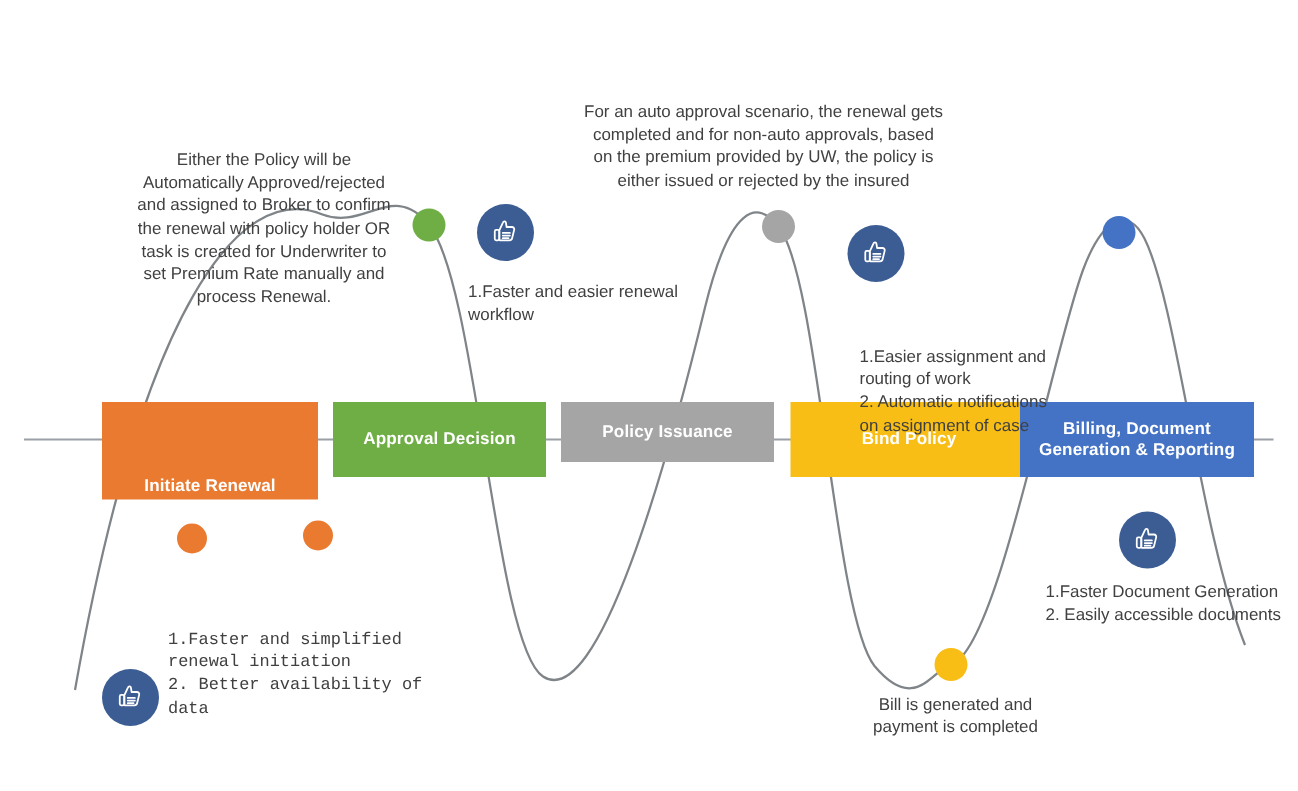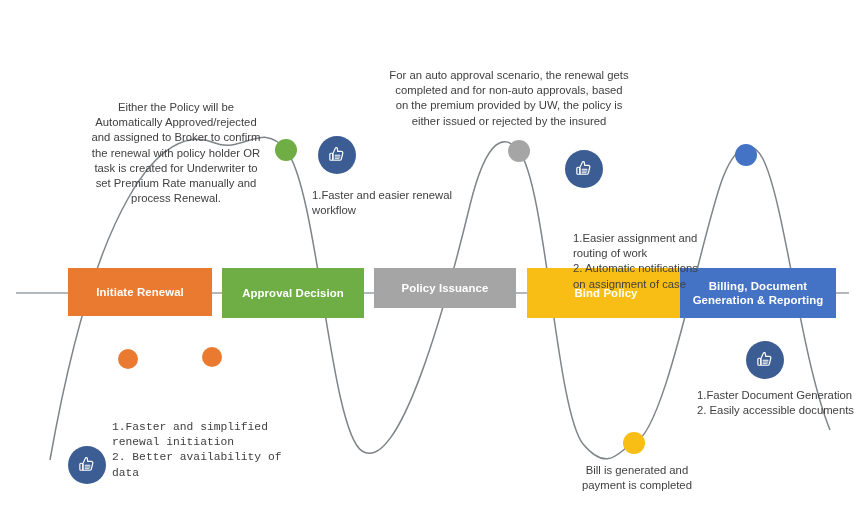--- a/index.html
+++ b/index.html
@@ -31,21 +31,21 @@
              C 318,189 330,430 362,451
              C 399,475 445,308 470,205
              C 487,136 505,133 519,151
              C 546,185 556,410 583,444
              C 610,476 621,447 634,443
              C 665,434 700,240 722,180
              C 735,145 752,137 763,159
              C 785,203 800,355 830,430"></path>
   </svg>
 
-  <div class="stage-box" style="left:68px;top:268px;width:144px;height:48px;background:#E97A30;">
+  <div class="stage-box" style="left:68px;top:268px;width:144px;height:65px;background:#E97A30;align-items:flex-end;">
     <span>Initiate Renewal</span>
   </div>
   <div class="stage-box" style="left:222px;top:268px;width:142px;height:50px;background:#6EAE44;">
     <span>Approval Decision</span>
   </div>
   <div class="stage-box" style="left:374px;top:268px;width:142px;height:40px;background:#A5A5A5;">
     <span>Policy Issuance</span>
   </div>
   <div class="stage-box" style="left:527px;top:268px;width:158px;height:50px;background:#F8BE15;">
     <span>Bind Policy</span>

